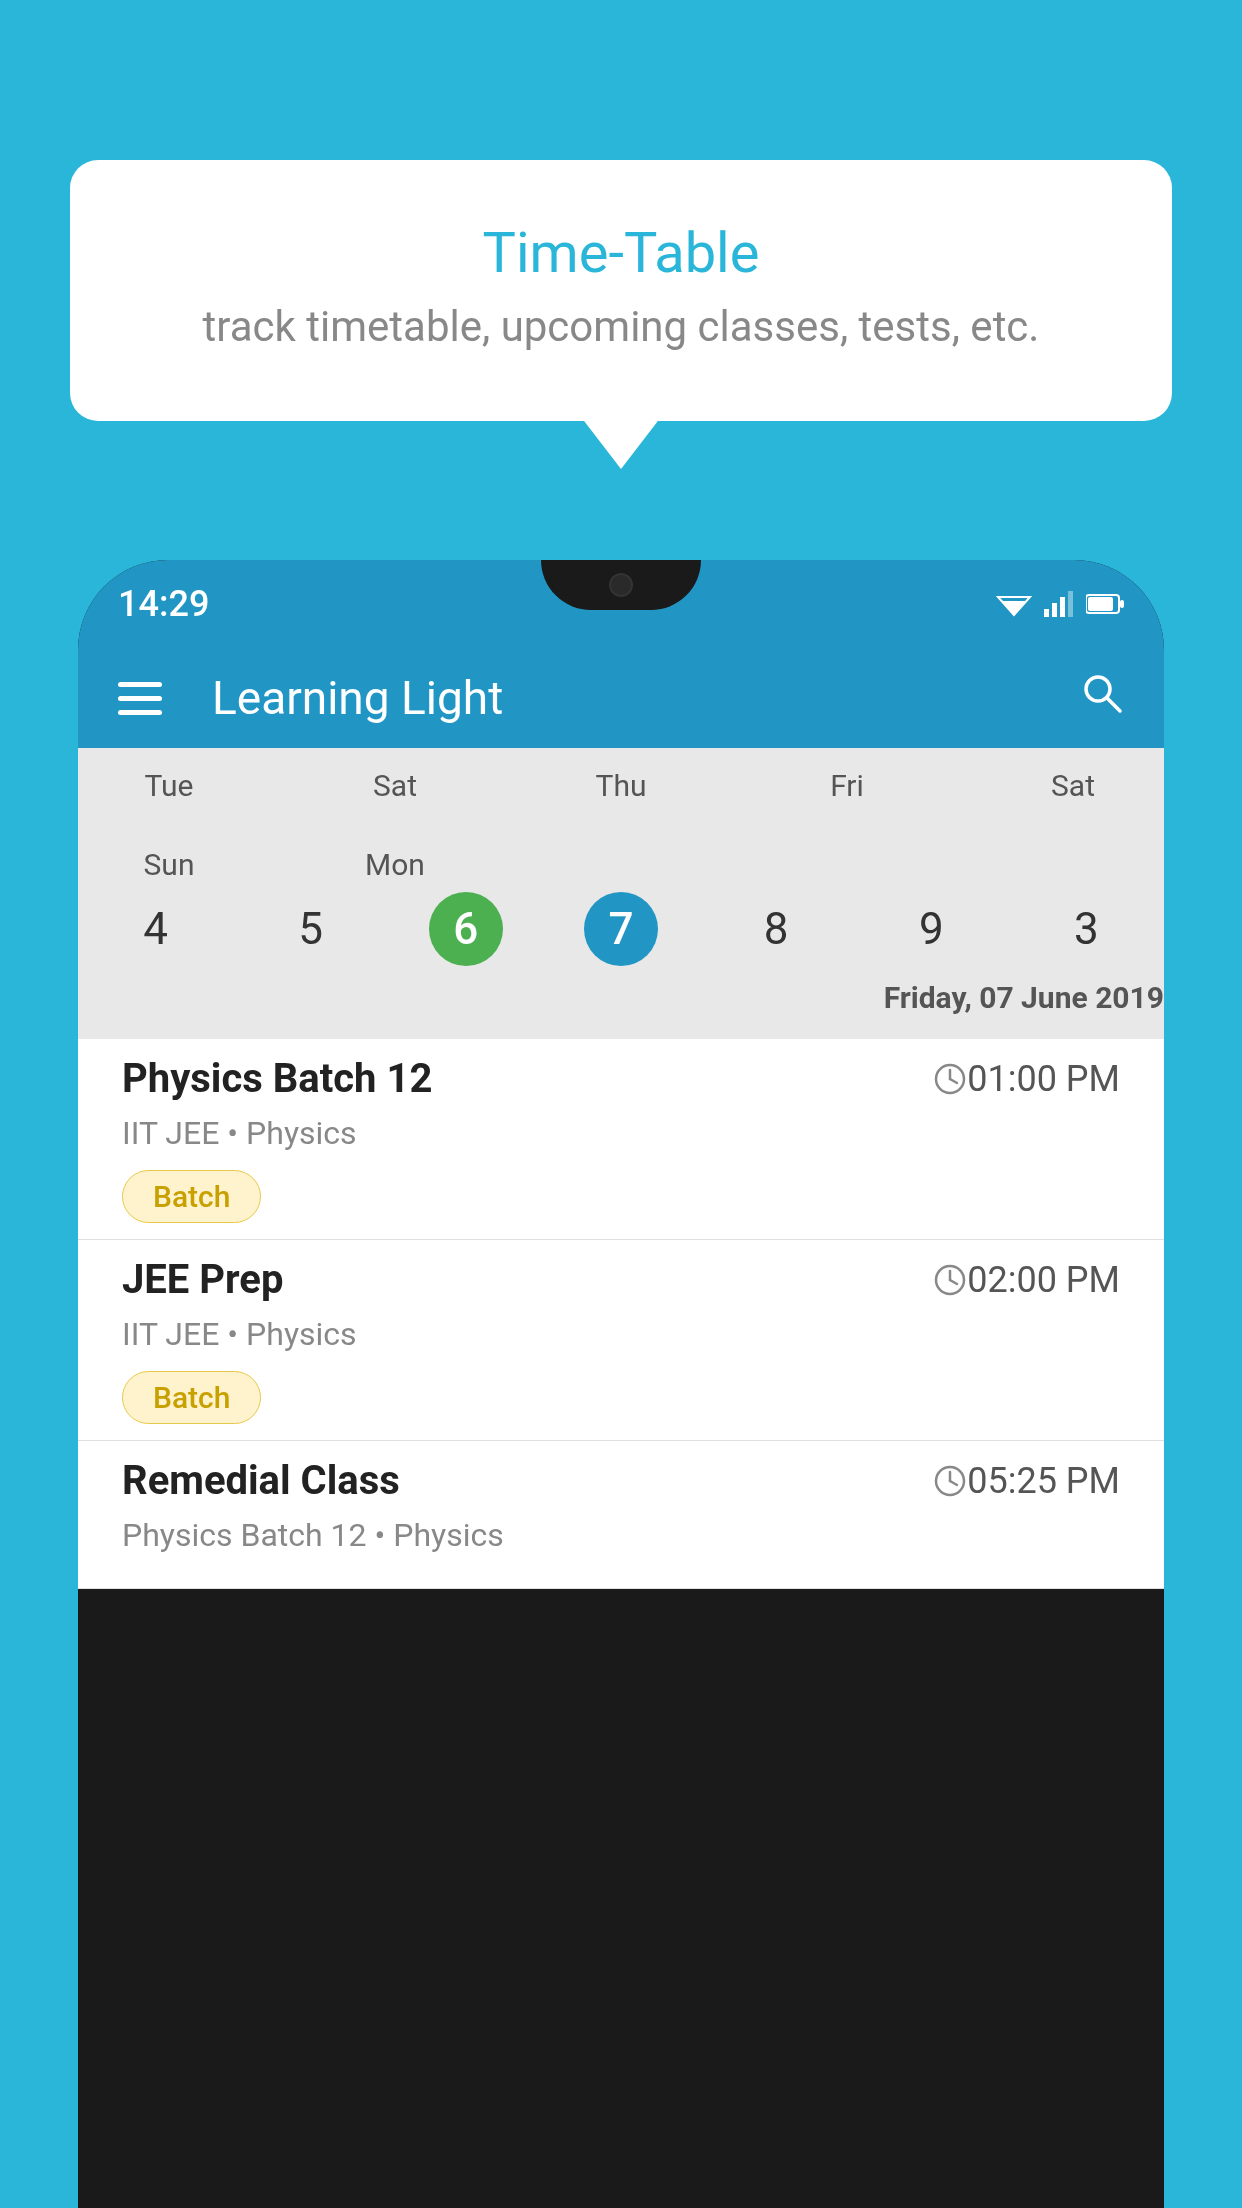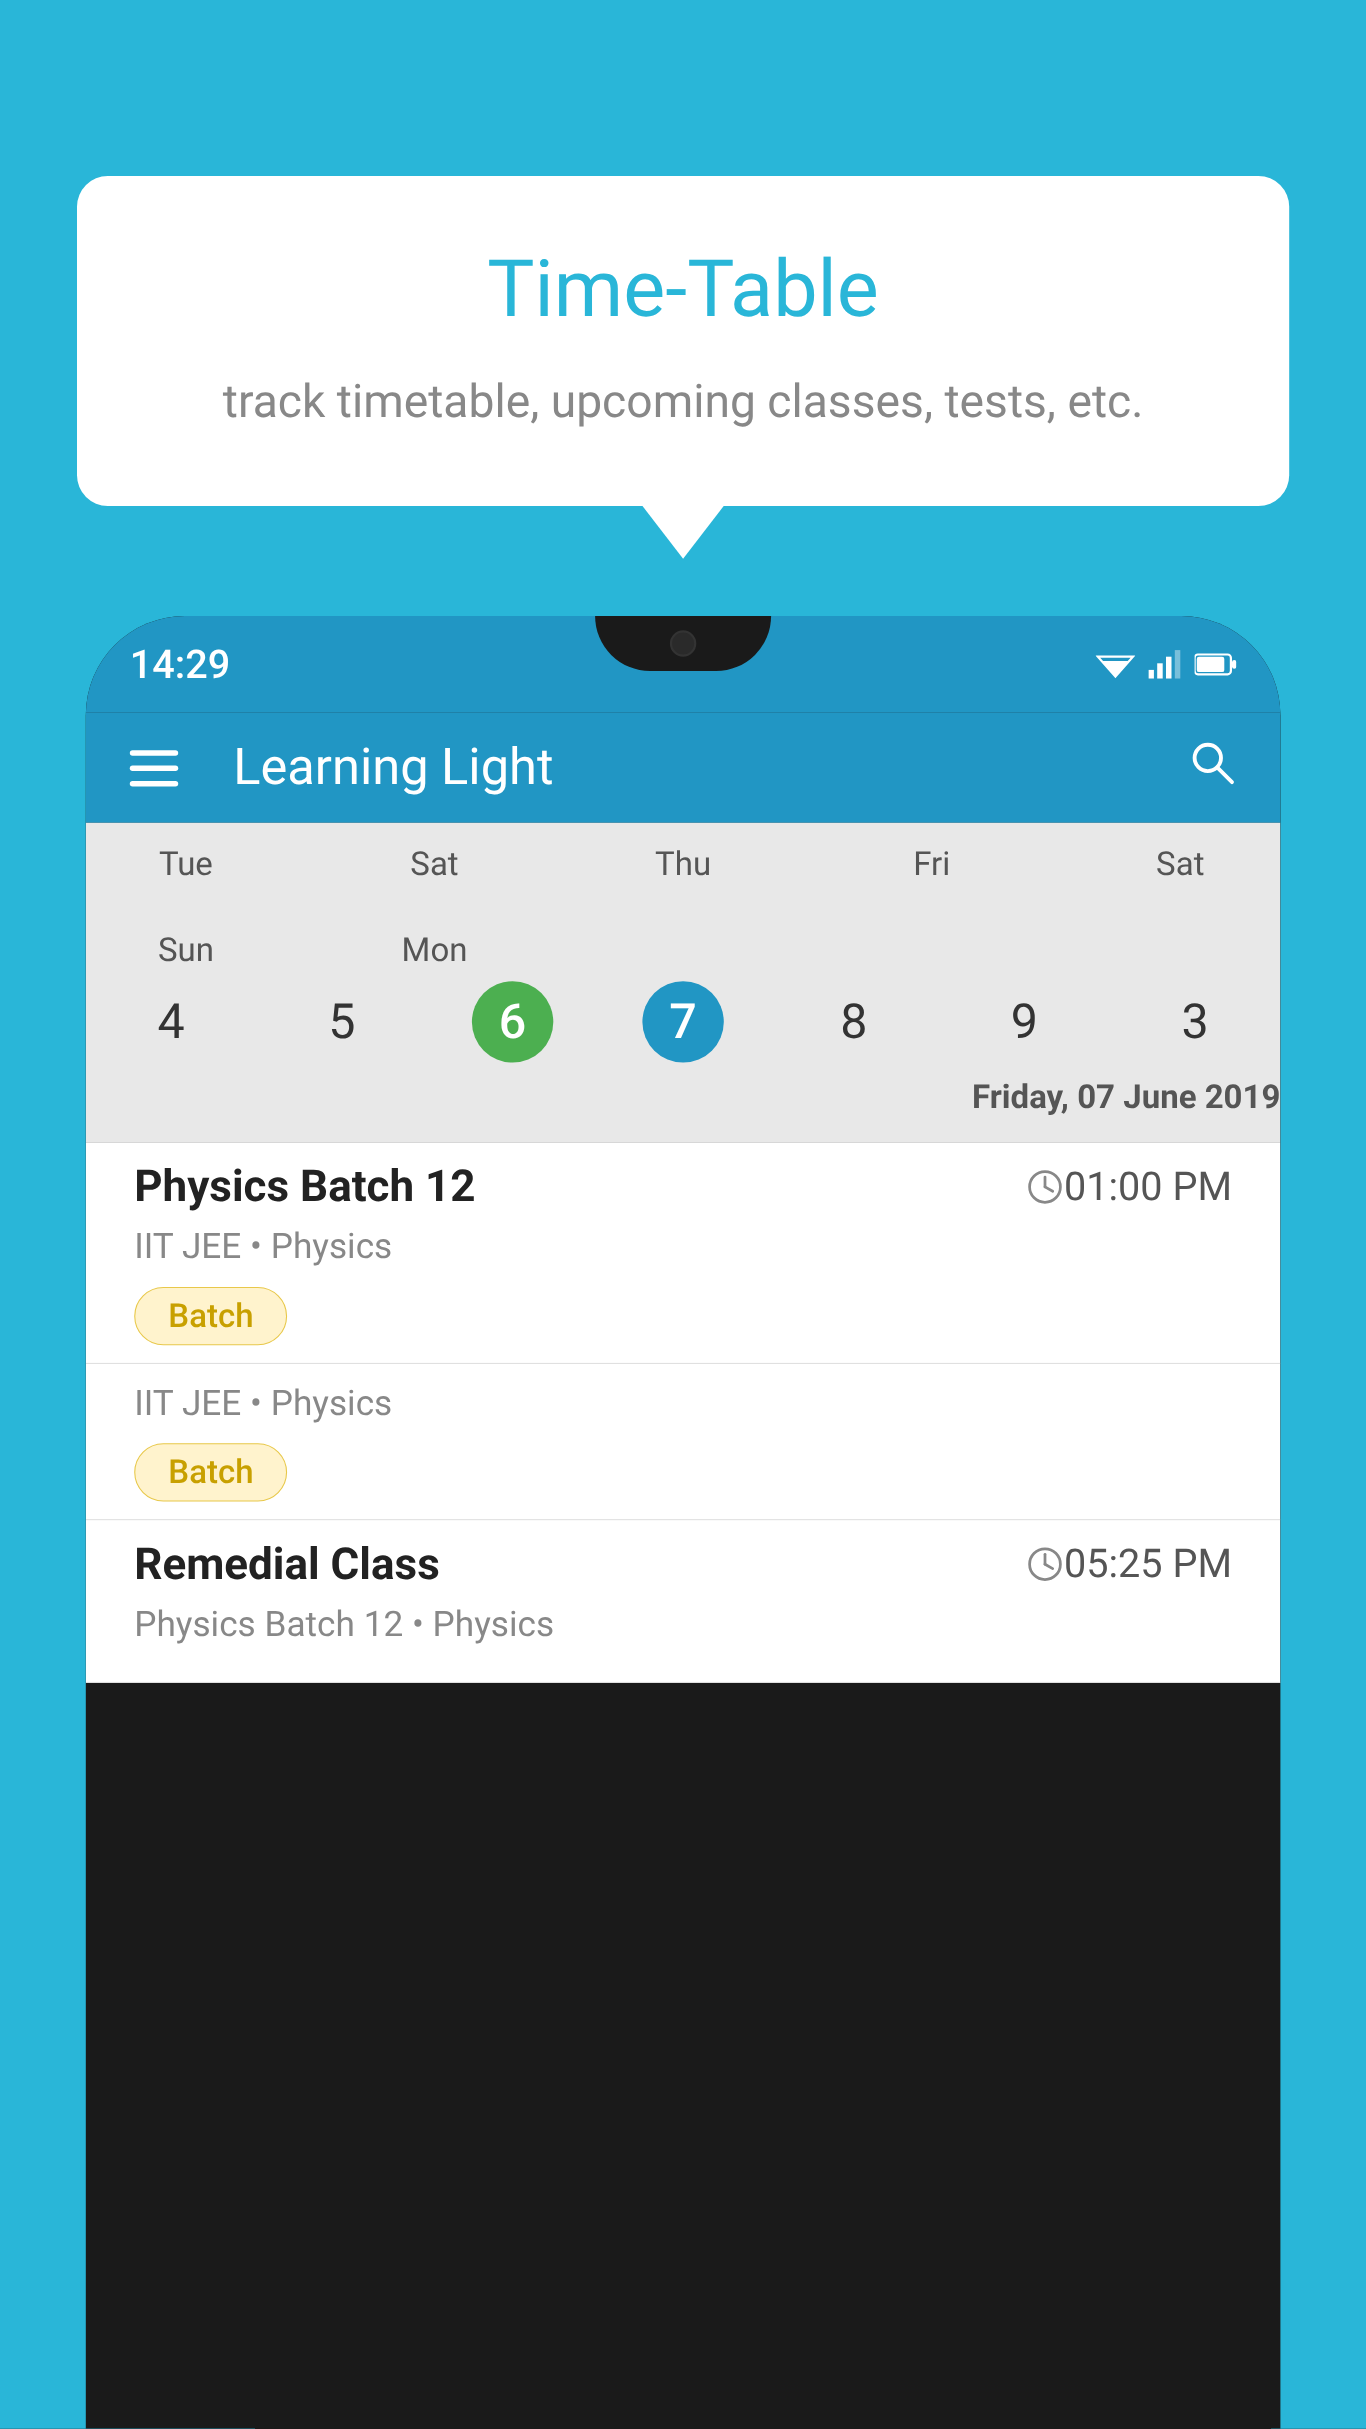--- a/index.html
+++ b/index.html
@@ -32,23 +32,23 @@
       left: 50%;
       transform: translateX(-50%);
       width: 0;
       height: 0;
       border-left: 40px solid transparent;
       border-right: 40px solid transparent;
       border-top: 52px solid white;
     }
     .speech-bubble-title {
       color: #29b6d8;
-      font-size: 72px;
-      font-weight: 400;
-      margin-bottom: 36px;
+      font-size: 56px;
+      font-weight: 400;
+      margin-bottom: 16px;
     }
     .speech-bubble-subtitle {
       color: #888;
       font-size: 42px;
       font-weight: 400;
     }
 
     
     .phone-frame {
       position: absolute;
@@ -331,20 +331,31 @@
             <line x1="17" y1="17" x2="24" y2="21" stroke="#888" stroke-width="2.5" stroke-linecap="round"></line>
           </svg>
           <span>01:00 PM</span>
         </div>
       </div>
       <div class="schedule-subtitle">IIT JEE • Physics</div>
       <span class="batch-badge">Batch</span>
     </div>
 
     <div class="schedule-item">
+      <div class="schedule-item-header">
+        <div class="schedule-title">JEE Prep</div>
+        <div class="schedule-time">
+          <svg width="34" height="34" viewBox="0 0 34 34">
+            <circle cx="17" cy="17" r="14" fill="none" stroke="#888" stroke-width="2.5"></circle>
+            <line x1="17" y1="8" x2="17" y2="17" stroke="#888" stroke-width="2.5" stroke-linecap="round"></line>
+            <line x1="17" y1="17" x2="24" y2="21" stroke="#888" stroke-width="2.5" stroke-linecap="round"></line>
+          </svg>
+          <span>02:00 PM</span>
+        </div>
+      </div>
       <div class="schedule-subtitle">IIT JEE • Physics</div>
       <span class="batch-badge">Batch</span>
     </div>
 
     <div class="schedule-item">
       <div class="schedule-item-header">
         <div class="schedule-title">Remedial Class</div>
         <div class="schedule-time">
           <svg width="34" height="34" viewBox="0 0 34 34">
             <circle cx="17" cy="17" r="14" fill="none" stroke="#888" stroke-width="2.5"></circle>

